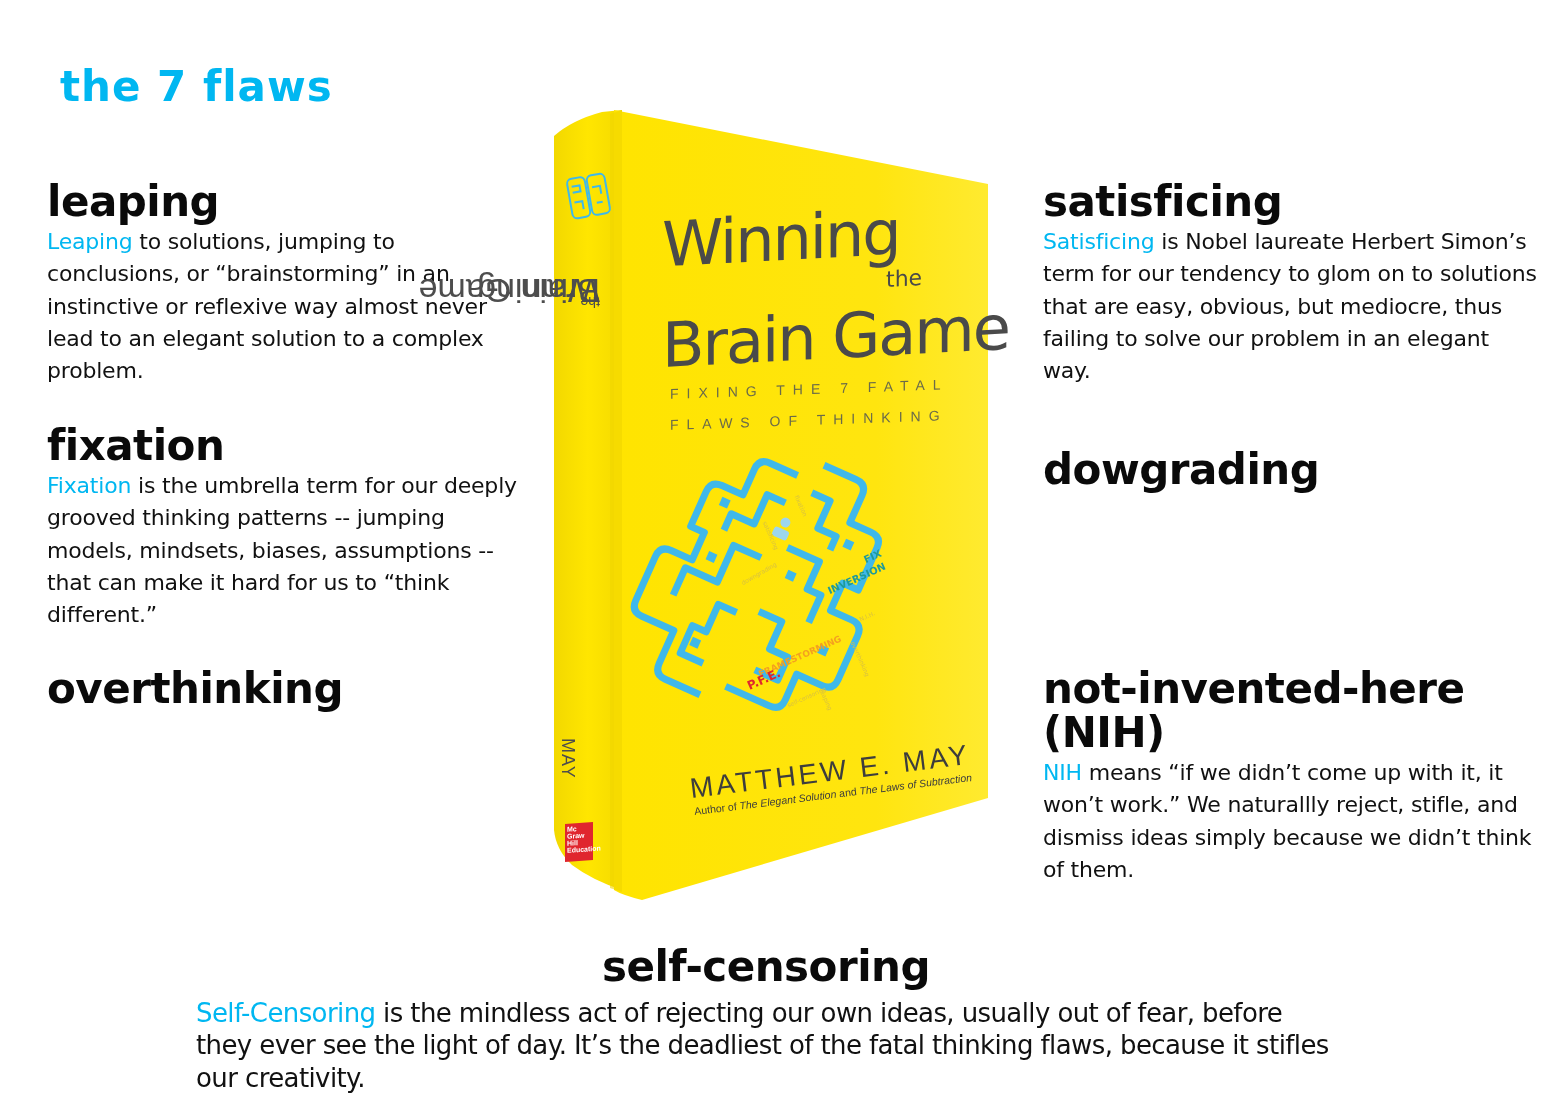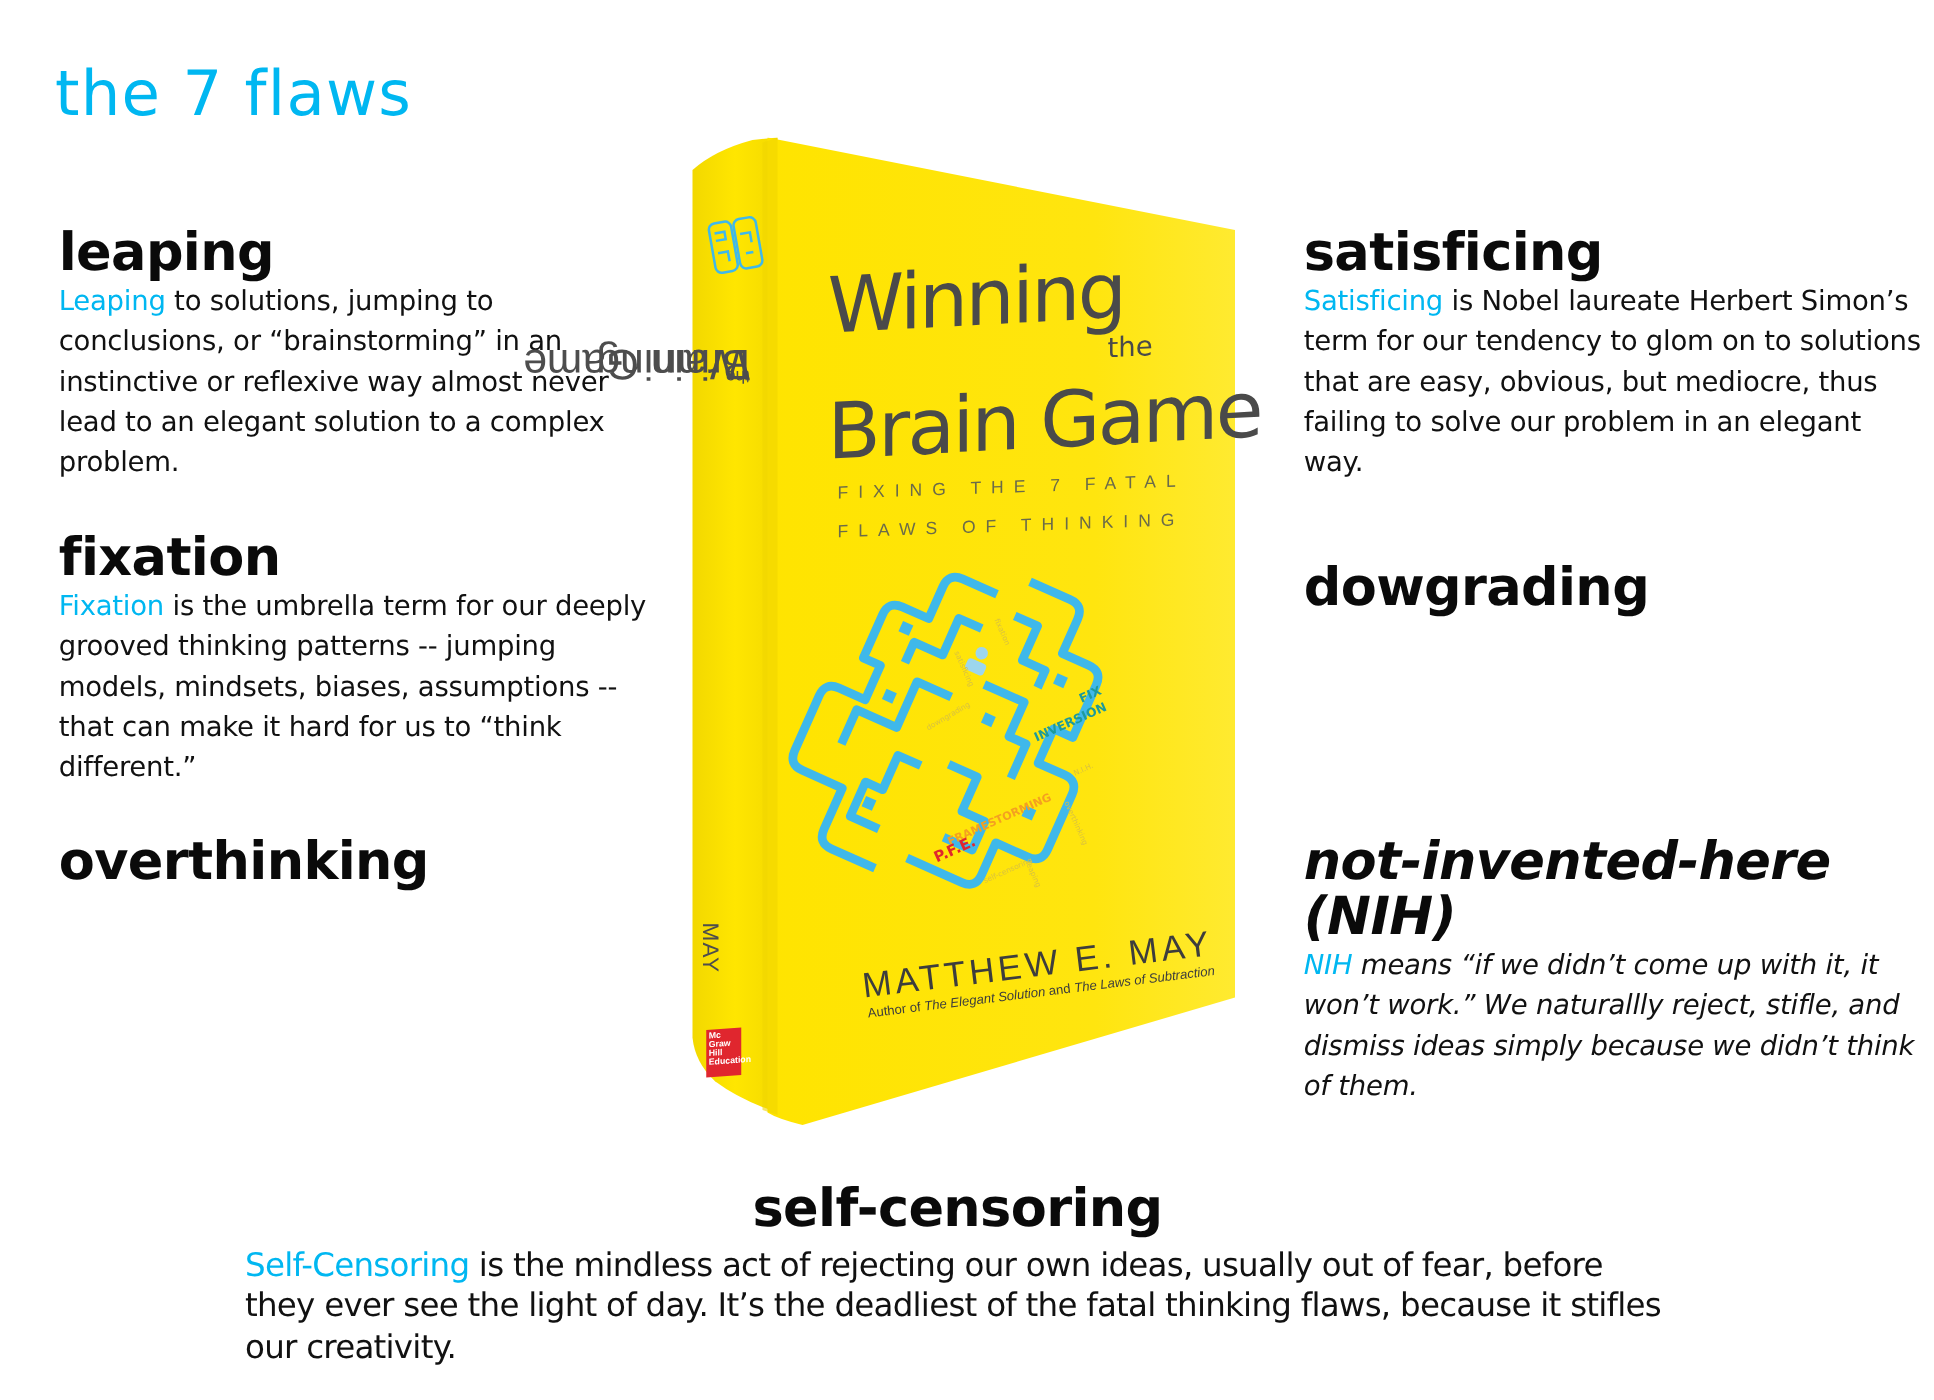--- a/index.html
+++ b/index.html
@@ -1,33 +1,33 @@
 <!DOCTYPE html>
 <html><head>
 <meta charset="utf-8">
 <style>
   html, body { margin:0; padding:0; background:#ffffff; }
   body { width:1547px; height:1120px; position:relative; overflow:hidden;
          font-family:"DejaVu Sans", sans-serif; color:#111; }
-  .page-title { position:absolute; left:44px; top:50px; margin:0;
-         font-family:"DejaVu Sans", sans-serif; font-weight:normal;
-         font-size:50px; letter-spacing:1px; color:#00b7f1; line-height:1; }
+  .page-title { position:absolute; left:44px; top:50px; margin:16px;
+         font-family:"DejaVu Sans", sans-serif; font-weight:bold;
+         font-size:42px; letter-spacing:1px; color:#00b7f1; line-height:1; }
   .flaw { position:absolute; width:480px; }
   .flaw h2 { margin:0 0 2px 0; font-family:"DejaVu Sans", sans-serif;
          font-weight:bold; font-size:42px; color:#0a0a0a; line-height:1.05;
          letter-spacing:-0.5px; }
   .flaw p { margin:0; font-family:"DejaVu Sans", sans-serif; font-size:22px;
          line-height:32.3px; color:#111; letter-spacing:-0.2px; }
   .flaw p .kw { color:#00b7f1; }
   #flaw-leaping { left:47px; top:180px; width:470px; }
   #flaw-fixation { left:47px; top:424px; width:470px; }
   #flaw-overthinking { left:47px; top:667px; width:470px; }
   #flaw-satisficing { left:1043px; top:180px; width:500px; }
   #flaw-downgrading { left:1043px; top:448px; width:500px; }
-  #flaw-nih { left:1043px; top:667px; width:500px;font-style:italic; }
+  #flaw-nih { left:1043px; top:667px; width:500px; }
   #flaw-self { left:196px; top:945px; width:1140px; }
   #flaw-self h2 { text-align:center; margin-bottom:8px; }
   #flaw-self p { font-size:26px; letter-spacing:-0.6px; }
 
   
   .book { position:absolute; left:552px; top:110px; width:440px; height:790px; }
   .book svg { position:absolute; left:0; top:0; }
   .spine-title { position:absolute; left:560px; top:270px; width:40px; height:430px; }
   .spine-title span { position:absolute; left:0; top:0; transform-origin:0 0;
          transform:translate(40px,0) rotate(90deg); white-space:nowrap;

